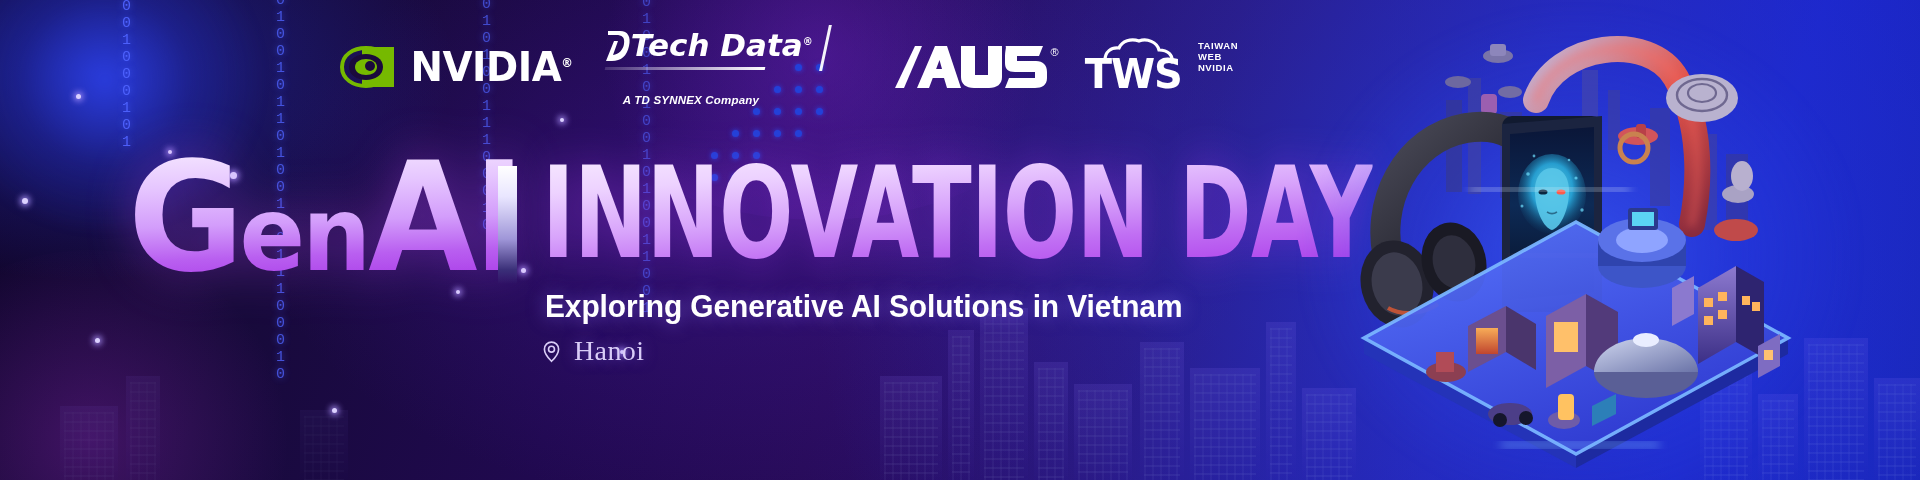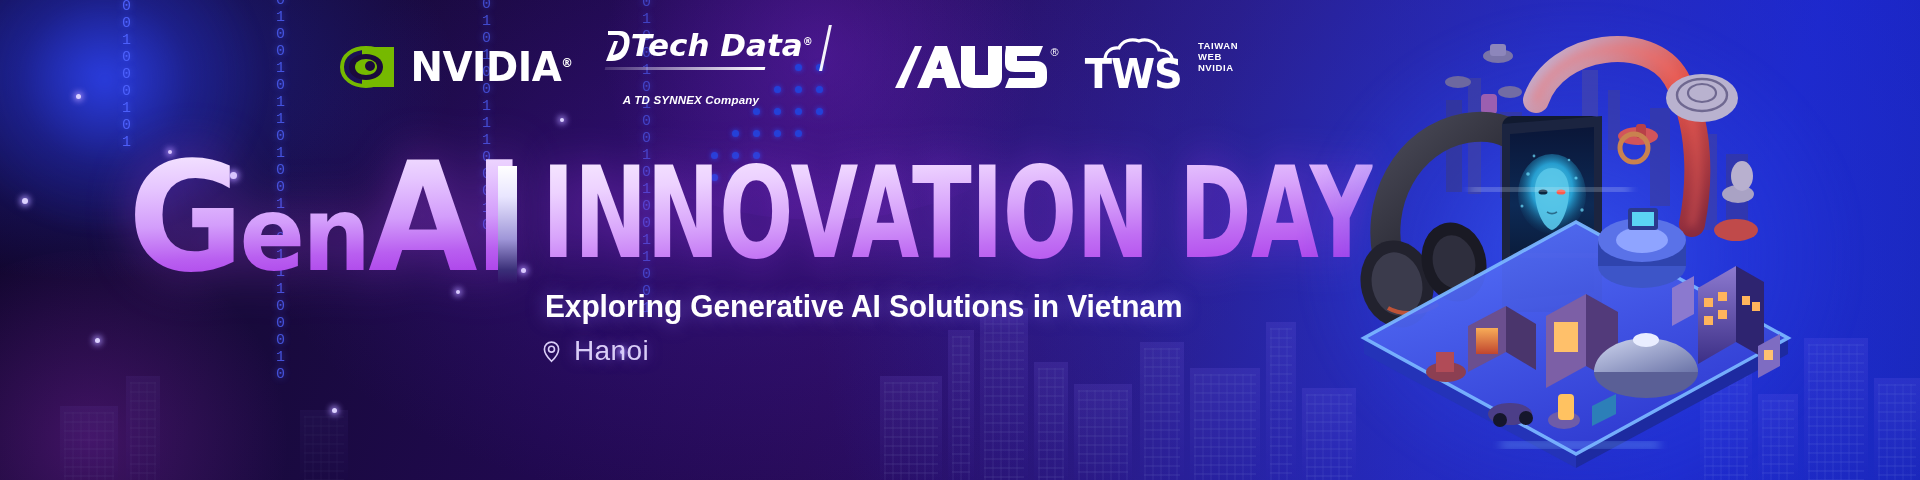--- a/index.html
+++ b/index.html
@@ -160,21 +160,21 @@
   .subtitle{
     position:absolute; left:545px; top:281px;
     color:#ffffff; font-size:31px; font-weight:bold; white-space:nowrap;
     letter-spacing:-0.1px;
     text-shadow:0 0 18px rgba(150,120,255,.55);
     transform:scaleX(.965); transform-origin:left top;
   }
 
   .meta{
     position:absolute; left:540px; top:327px;
-    display:flex; align-items:center; gap:64px;
+    display:flex; align-items:center; gap:64px;font-family:Liberation Serif, serif;
   }
   .meta-item{ display:flex; align-items:center; gap:11px; }
   .meta-item .ico{ width:23px; height:23px; flex:0 0 auto; display:block; }
   .meta-item .txt{
     color:#d9cdf7; font-size:28px; letter-spacing:.4px; white-space:nowrap;
     text-shadow:0 0 14px rgba(140,110,245,.55);
   }
 
   
   .art{

